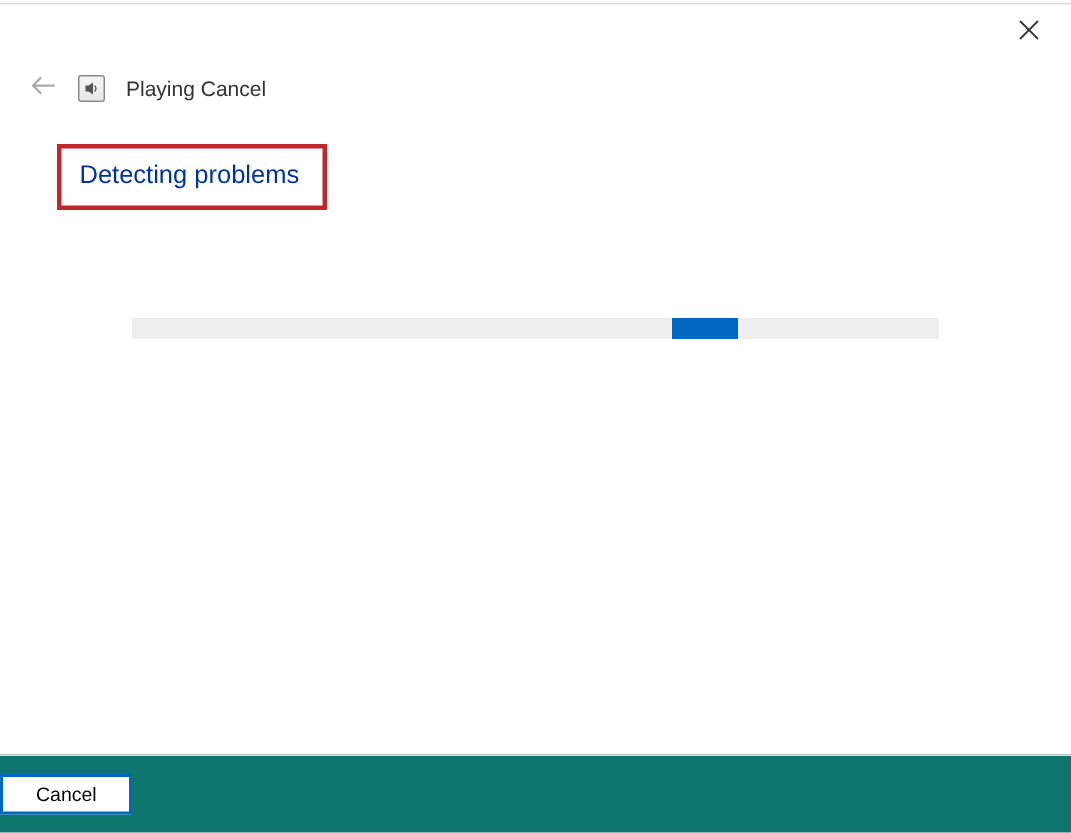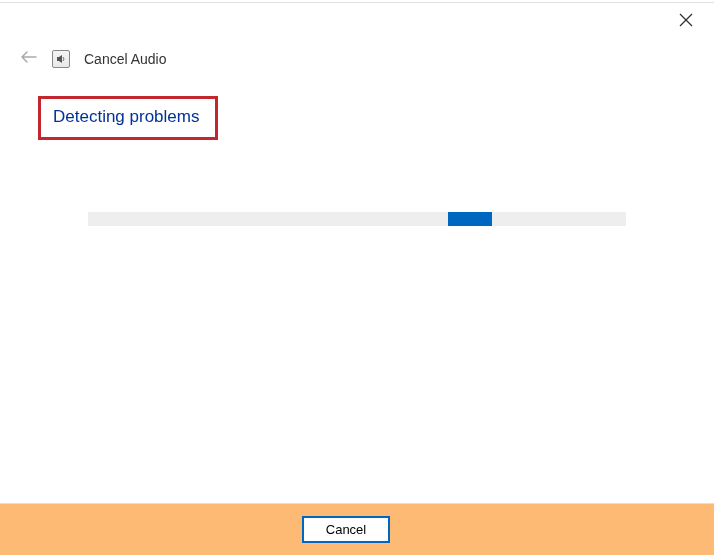--- a/index.html
+++ b/index.html
@@ -105,25 +105,25 @@
       width: 44px;
       height: 14px;
       background: #0067c0;
     }
     .footer-bar {
       position: absolute;
       bottom: 0;
       left: 0;
       right: 0;
       height: 52px;
-      background: #fdba74;
+      background: #0f766e;
       border-top: 1px solid #e0e0e0;
       display: flex;
       align-items: center;
-      justify-content: center;
+      justify-content: flex-start;
       padding-right: 22px;
     }
     .cancel-btn {
       background: #ffffff;
       border: 2px solid #0067c0;
       padding: 4px 22px;
       font-size: 13px;
       font-family: inherit;
       cursor: pointer;
       color: #000;
@@ -150,21 +150,21 @@
         <path d="M15 7 L1 7 M6 2 L1 7 L6 12" stroke="#aaa" stroke-width="1.5" stroke-linecap="round" stroke-linejoin="round"></path>
       </svg>
     </span>
   </div>
   <div class="audio-icon">
     <svg viewBox="0 0 10 10">
       <polygon points="1,3 3,3 6,1 6,9 3,7 1,7" fill="#555"></polygon>
       <path d="M7,3 Q9,5 7,7" stroke="#555" stroke-width="0.8" fill="none"></path>
     </svg>
   </div>
-  <div class="title-text">Cancel Audio</div>
+  <div class="title-text">Playing Cancel</div>
 </div>
 
 <div class="heading-box">
   <div class="heading-text">Detecting problems</div>
 </div>
 
 <div class="progress-container">
   <div class="progress-chunk"></div>
 </div>
 

